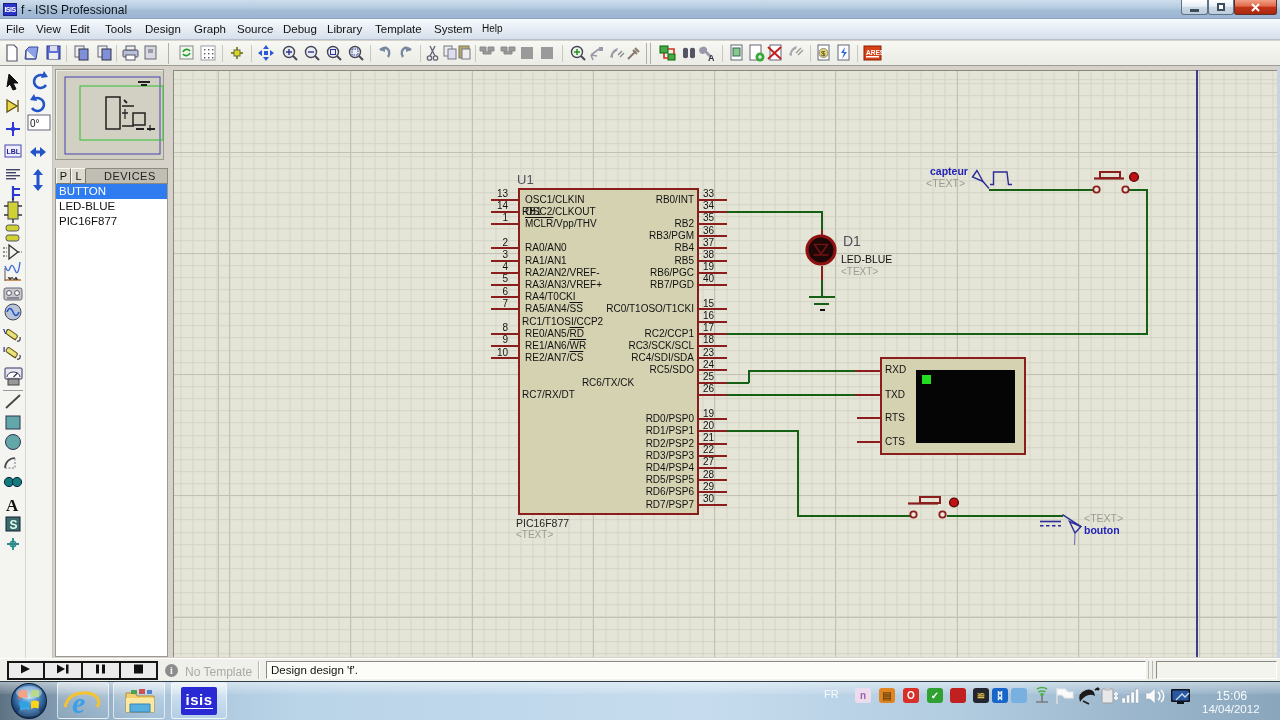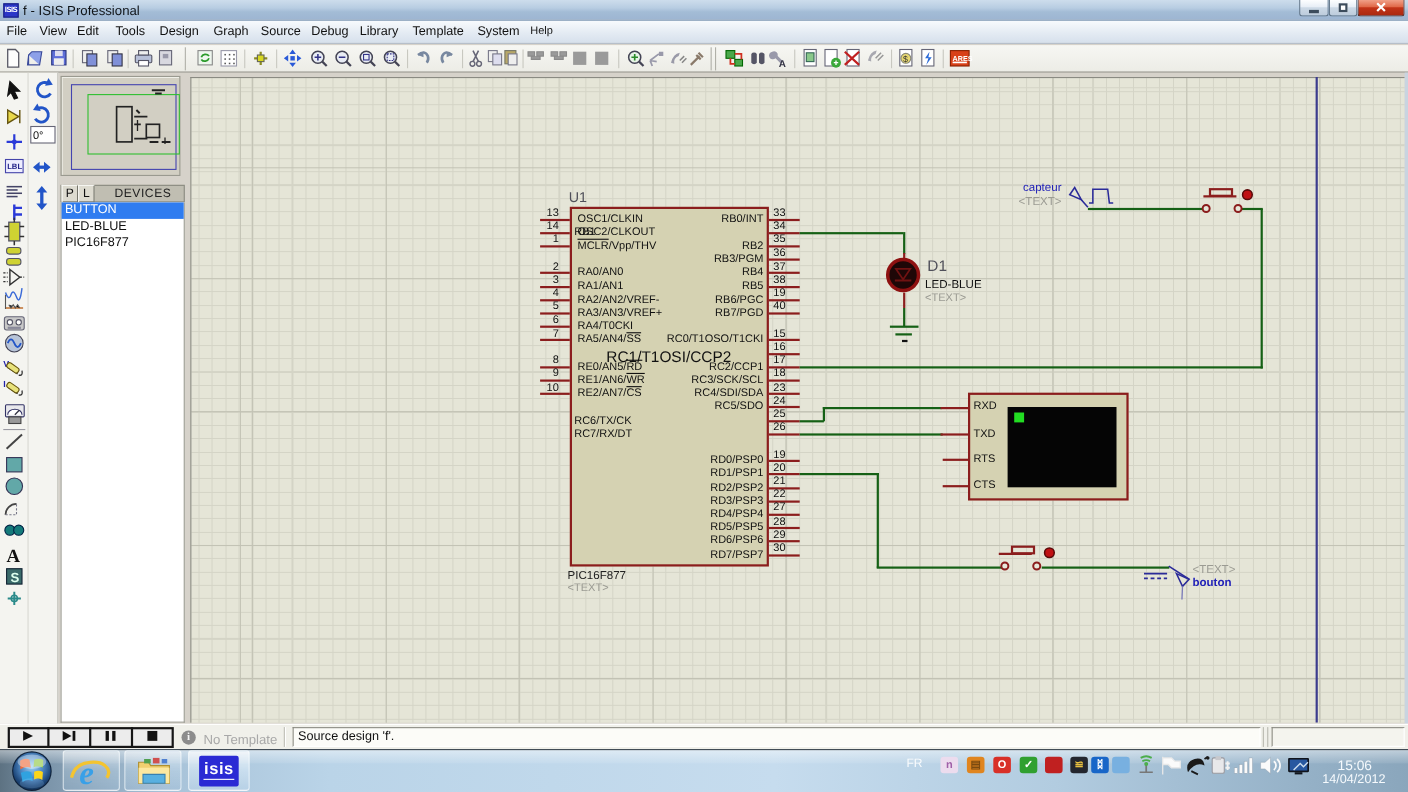--- a/index.html
+++ b/index.html
@@ -311,26 +311,26 @@
 <div class="t" style="left:352px;top:282.1px;font-size:10px;color:#111">RE2/AN7/<span style="text-decoration:overline">CS</span></div>
 <div class="t" style="left:349px;top:123.5px;width:172px;text-align:right;font-size:10px;color:#111">RB0/INT</div>
 <div class="t" style="left:349px;top:135.7px;width:172px;text-align:left;font-size:10px;color:#111">RB1</div>
 <div class="t" style="left:349px;top:147.9px;width:172px;text-align:right;font-size:10px;color:#111">RB2</div>
 <div class="t" style="left:349px;top:160.1px;width:172px;text-align:right;font-size:10px;color:#111">RB3/PGM</div>
 <div class="t" style="left:349px;top:172.3px;width:172px;text-align:right;font-size:10px;color:#111">RB4</div>
 <div class="t" style="left:349px;top:184.5px;width:172px;text-align:right;font-size:10px;color:#111">RB5</div>
 <div class="t" style="left:349px;top:196.7px;width:172px;text-align:right;font-size:10px;color:#111">RB6/PGC</div>
 <div class="t" style="left:349px;top:208.9px;width:172px;text-align:right;font-size:10px;color:#111">RB7/PGD</div>
 <div class="t" style="left:349px;top:233.3px;width:172px;text-align:right;font-size:10px;color:#111">RC0/T1OSO/T1CKI</div>
-<div class="t" style="left:349px;top:245.5px;width:172px;text-align:center;font-size:14px;color:#111">RC1/T1OSI/CCP2</div>
+<div class="t" style="left:349px;top:245.5px;width:172px;text-align:left;font-size:10px;color:#111">RC1/T1OSI/CCP2</div>
 <div class="t" style="left:349px;top:257.7px;width:172px;text-align:right;font-size:10px;color:#111">RC2/CCP1</div>
 <div class="t" style="left:349px;top:269.9px;width:172px;text-align:right;font-size:10px;color:#111">RC3/SCK/SCL</div>
 <div class="t" style="left:349px;top:282.1px;width:172px;text-align:right;font-size:10px;color:#111">RC4/SDI/SDA</div>
 <div class="t" style="left:349px;top:294.3px;width:172px;text-align:right;font-size:10px;color:#111">RC5/SDO</div>
-<div class="t" style="left:349px;top:306.5px;width:172px;text-align:left;font-size:10px;color:#111">RC6/TX/CK</div>
+<div class="t" style="left:349px;top:306.5px;width:172px;text-align:center;font-size:10px;color:#111">RC6/TX/CK</div>
 <div class="t" style="left:349px;top:318.7px;width:172px;text-align:left;font-size:10px;color:#111">RC7/RX/DT</div>
 <div class="t" style="left:349px;top:343.1px;width:172px;text-align:right;font-size:10px;color:#111">RD0/PSP0</div>
 <div class="t" style="left:349px;top:355.3px;width:172px;text-align:right;font-size:10px;color:#111">RD1/PSP1</div>
 <div class="t" style="left:349px;top:367.5px;width:172px;text-align:right;font-size:10px;color:#111">RD2/PSP2</div>
 <div class="t" style="left:349px;top:379.7px;width:172px;text-align:right;font-size:10px;color:#111">RD3/PSP3</div>
 <div class="t" style="left:349px;top:391.9px;width:172px;text-align:right;font-size:10px;color:#111">RD4/PSP4</div>
 <div class="t" style="left:349px;top:404.1px;width:172px;text-align:right;font-size:10px;color:#111">RD5/PSP5</div>
 <div class="t" style="left:349px;top:416.3px;width:172px;text-align:right;font-size:10px;color:#111">RD6/PSP6</div>
 <div class="t" style="left:349px;top:428.5px;width:172px;text-align:right;font-size:10px;color:#111">RD7/PSP7</div>
 <div class="t" style="left:344px;top:102px;font-size:13px;color:#50505a">U1</div>
@@ -361,21 +361,21 @@
 <circle cx="47.5" cy="24.5" r="3.2" fill="#e7e7da" stroke="#8b1d1d" stroke-width="1.8"></circle>
 <path d="M16 13.5 h30" stroke="#8b1d1d" stroke-width="2.2"></path>
 <rect x="22" y="7" width="20" height="6" fill="none" stroke="#8b1d1d" stroke-width="2"></rect>
 <circle cx="56" cy="12" r="4.4" fill="#c01114" stroke="#5a0a0a" stroke-width="1.4"></circle>
 </svg>
 <svg style="position:absolute;left:795px;top:98px" width="45" height="24" viewBox="0 0 45 24">
 <path d="M9 2.5 L4.5 9 L15 13.5 Z" fill="none" stroke="#2b2b99" stroke-width="1.4"></path>
 <path d="M15 13.5 L21 20.5" stroke="#2b2b99" stroke-width="1.4"></path>
 <path d="M22 16.5 h3.5 v-12.5 h13.5 l1.5 12.5 h3.5" fill="none" stroke="#2b2b99" stroke-width="1.4"></path>
 </svg>
-<div class="t" style="left:757px;top:95px;font-size:10.5px;color:#2222b8;font-weight:normal">capteur</div>
+<div class="t" style="left:757px;top:95px;font-size:10.5px;color:#2222b8;font-weight:bold">capteur</div>
 <div class="t" style="left:753px;top:107px;font-size:10.5px;color:#9b9b93">&lt;TEXT&gt;</div>
 <i style="position:absolute;left:554px;top:311.5px;width:22px;height:2px;background:#156015"></i>
 <i style="position:absolute;left:574.5px;top:300.3px;width:2px;height:13px;background:#156015"></i>
 <i style="position:absolute;left:574.5px;top:300.3px;width:108px;height:2px;background:#156015"></i>
 <i style="position:absolute;left:682px;top:300.3px;width:25px;height:2px;background:#8b1d1d"></i>
 <i style="position:absolute;left:554px;top:323.7px;width:130px;height:2px;background:#156015"></i>
 <i style="position:absolute;left:682px;top:323.7px;width:25px;height:2px;background:#8b1d1d"></i>
 <i style="position:absolute;left:684px;top:347.4px;width:23px;height:2px;background:#8b1d1d"></i>
 <i style="position:absolute;left:684px;top:371.4px;width:23px;height:2px;background:#8b1d1d"></i>
 <div style="position:absolute;left:707px;top:286.5px;width:146px;height:98px;background:#d5d2b2;border:2px solid #8b1d1d"></div>
@@ -418,21 +418,21 @@
     <rect x="59" y="3.5" width="2.5" height="9" fill="#111"></rect>
 <rect x="89" y="3.5" width="3" height="9" fill="#111"></rect>
     <rect x="95" y="3.5" width="3" height="9" fill="#111"></rect>
 <rect x="127" y="3.5" width="9" height="9" fill="#111"></rect>
 </svg>
 <div style="position:absolute;left:165px;top:664px;width:13px;height:13px;border-radius:50%;background:#8c8c8c;color:#f4f4f4;font-size:10px;font-weight:bold;text-align:center;line-height:13px;font-family:'Liberation Serif'">i</div>
 <div class="t" style="left:185px;top:665px;font-size:12px;color:#a8a8a8">No Template</div>
 <div style="position:absolute;left:258px;top:661px;width:1px;height:18px;background:#b8b8b0"></div>
 <div style="position:absolute;left:259px;top:661px;width:1px;height:18px;background:#fff"></div>
 <div style="position:absolute;left:266px;top:661px;width:880px;height:18px;background:#fcfcf8;border:1px solid;border-color:#8a8a82 #fff #fff #8a8a82"></div>
-<div class="t" style="left:271px;top:664px;font-size:11.5px;color:#111">Source design 'f'.</div>
+<div class="t" style="left:271px;top:664px;font-size:11.5px;color:#111">Design design 'f'.</div>
 <div style="position:absolute;left:1148px;top:661px;width:1px;height:18px;background:#b8b8b0"></div>
 <div style="position:absolute;left:1152px;top:661px;width:1px;height:18px;background:#b8b8b0"></div>
 <div style="position:absolute;left:1156px;top:661px;width:121px;height:18px;background:#f4f4ee;border:1px solid;border-color:#8a8a82 #fff #fff #8a8a82"></div>
 <div style="position:absolute;left:0;top:681px;width:1280px;height:39px;background:linear-gradient(90deg,#5d7282 0,#7a93a8 40px,#a7c2d8 150px,#bad4e8 300px,#c6dcee 55%,#b2cce0 75%,#96b2c8 92%,#8aa6bc 100%);border-top:1px solid #303e4a"></div>
 <div style="position:absolute;left:0;top:682px;width:1280px;height:12px;background:linear-gradient(180deg,rgba(255,255,255,.45),rgba(255,255,255,.08))"></div>
 <svg style="position:absolute;left:9px;top:682px" width="40" height="38" viewBox="0 0 40 38">
 <defs>
       <radialGradient id="orb" cx="50%" cy="38%" r="65%">
         <stop offset="0%" stop-color="#9cd0f4"></stop>
         <stop offset="45%" stop-color="#4e88c4"></stop>

